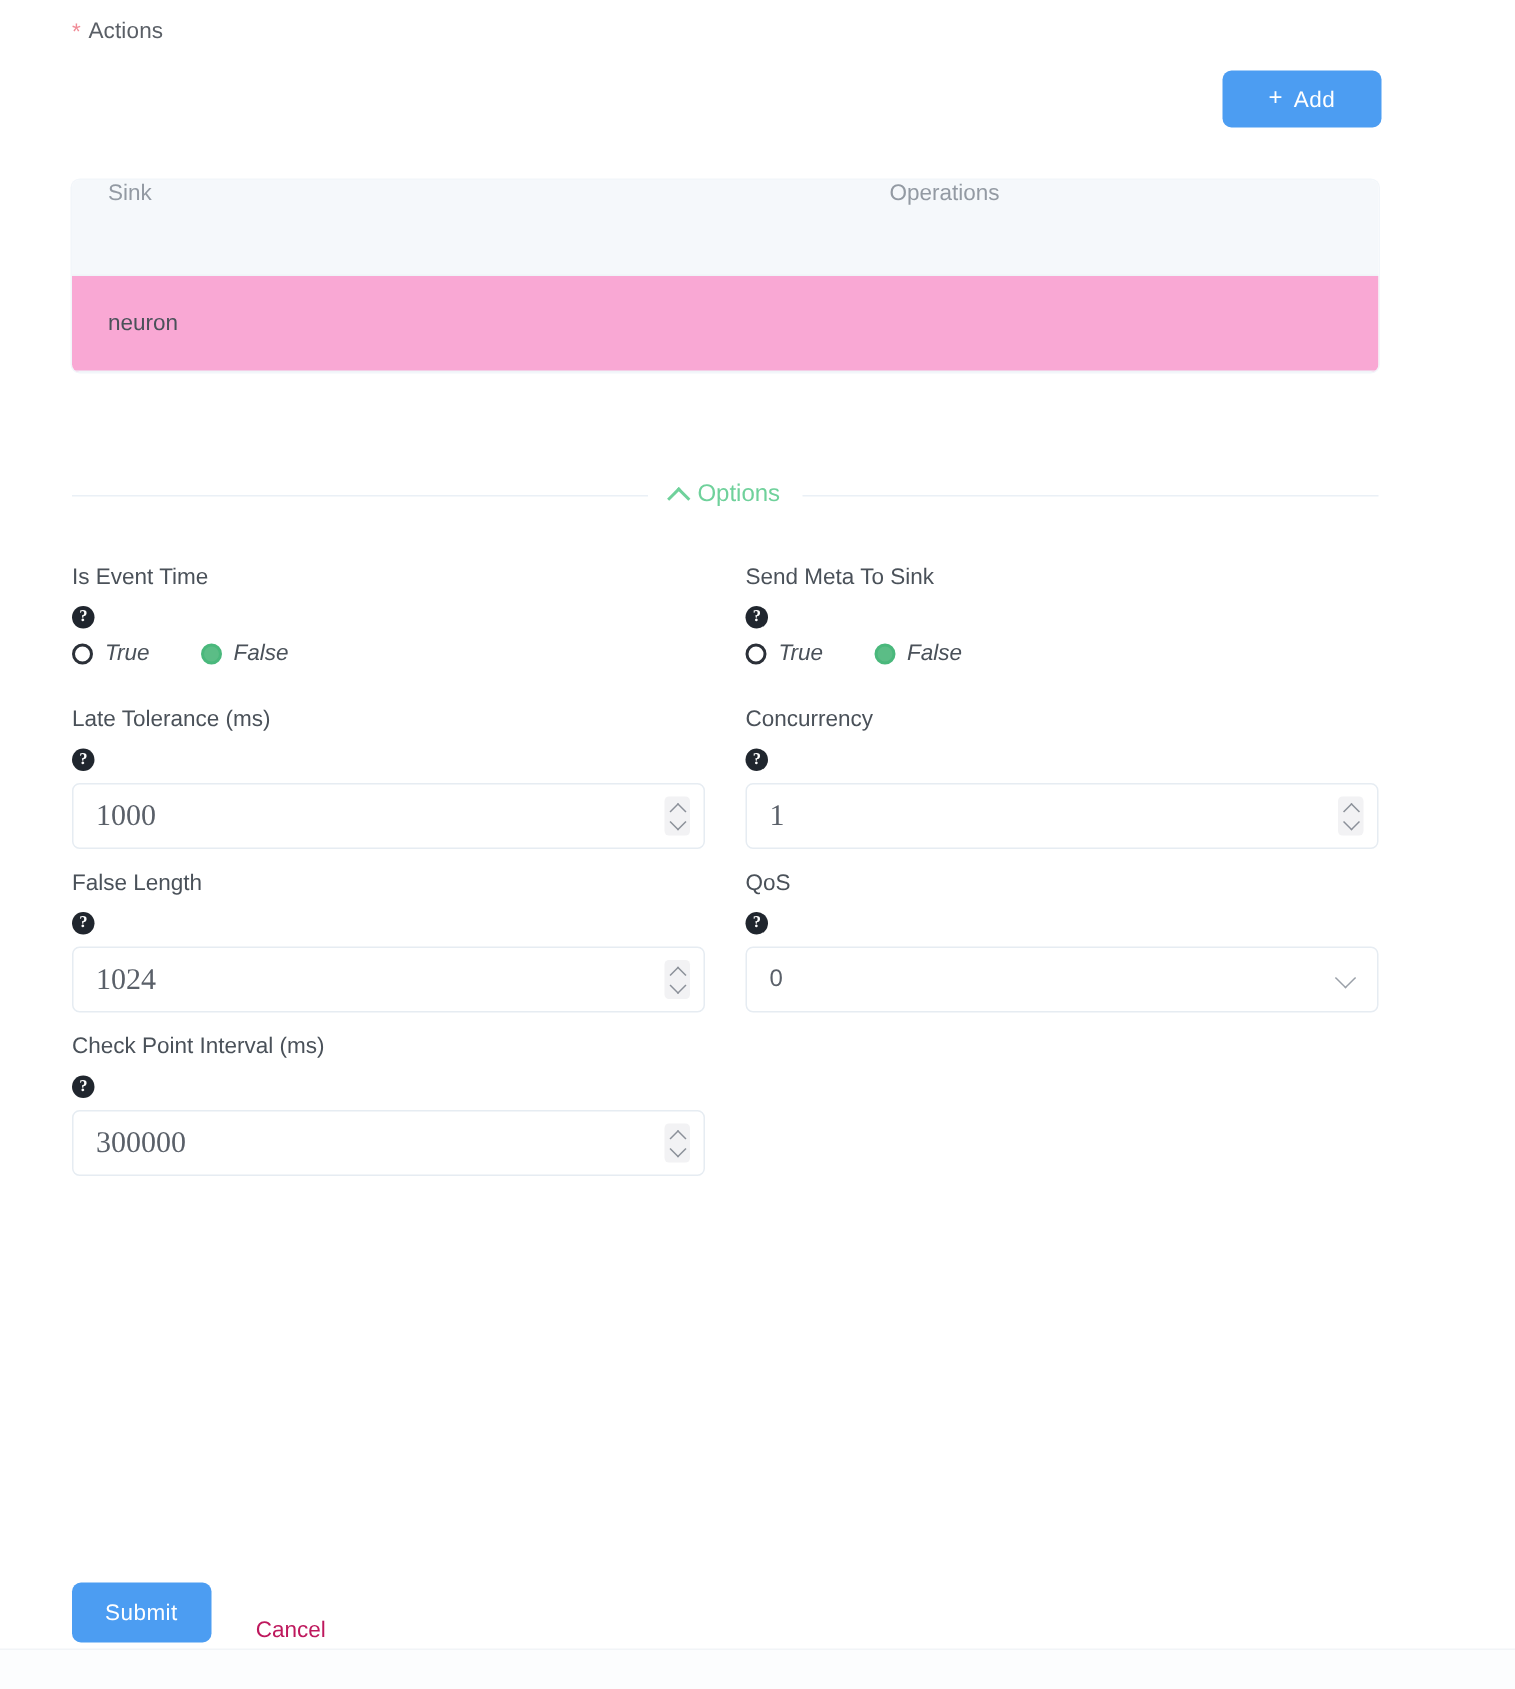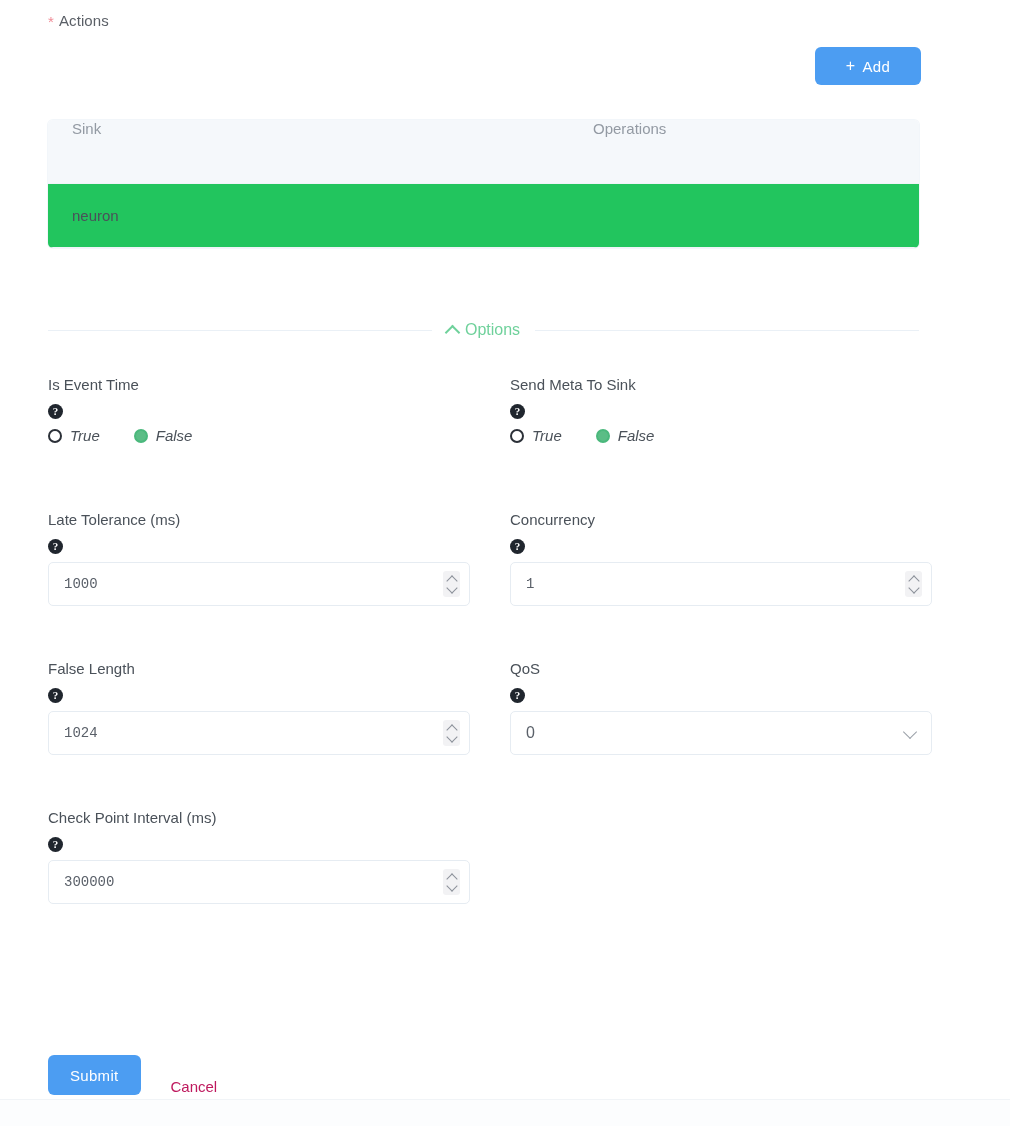--- a/index.html
+++ b/index.html
@@ -94,21 +94,21 @@
     display: flex;
     align-items: flex-start;
     height: 63px;
     background: #f5f8fb;
     border-bottom: 1px solid #f0f4f8;
   }
   .act-row {
     display: flex;
     align-items: center;
     height: 63px;
-    background: #22c55e;
+    background: #f9a8d4;
     border-bottom: 1px solid #f0f4f8;
   }
   .col-sink   { width: 545px; padding-left: 24px; box-sizing: border-box; }
   .col-ops    { flex: 1; }
   .act-thead .col-sink,
   .act-thead .col-ops {
     font-size: 15px;
     color: #939aa3;
     font-weight: normal;
   }
@@ -185,21 +185,20 @@
     position: absolute;
     left: 48px;
     top: 375px;
     width: 871px;
   }
   .form-grid {
     display: grid;
     grid-template-columns: 422px 422px;
     column-gap: 27px;
     row-gap: 0;
-    gap: 40px;
   }
   .field { margin-bottom: 13px; }
   .field-label {
     font-size: 15px;
     color: #4a5159;
     line-height: 20px;
     margin-bottom: 0;
   }
   .help-row {
     height: 32px;
@@ -254,22 +253,22 @@
     border-radius: 5px;
     background: #ffffff;
     box-sizing: border-box;
     display: flex;
     align-items: center;
   }
   .input-shell input {
     border: none;
     outline: none;
     background: transparent;
-    font-family: Liberation Mono, monospace;
-    font-size: 14px;
+    font-family: Liberation Serif, serif;
+    font-size: 20px;
     color: #5a6069;
     padding: 0 42px 0 15px;
     width: 100%;
     height: 100%;
     box-sizing: border-box;
   }
   .spinner {
     position: absolute;
     right: 9px;
     top: 50%;

